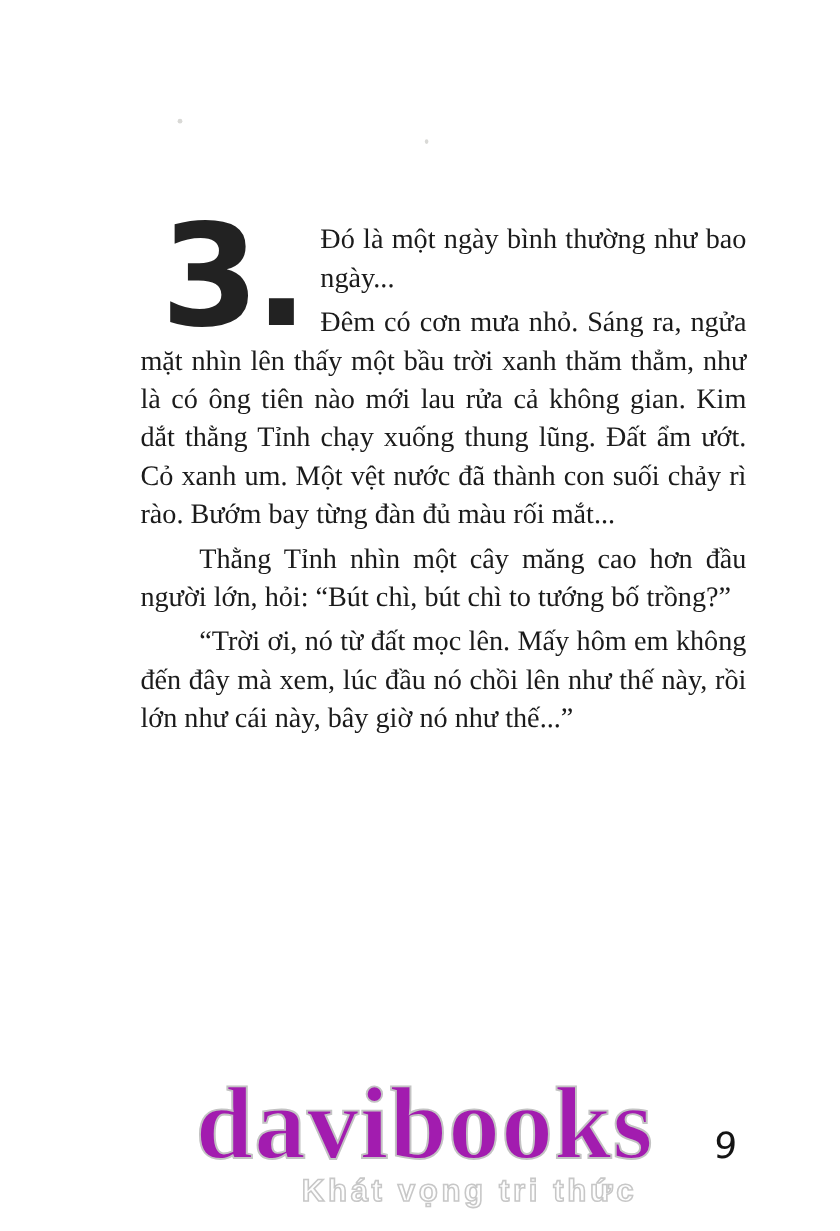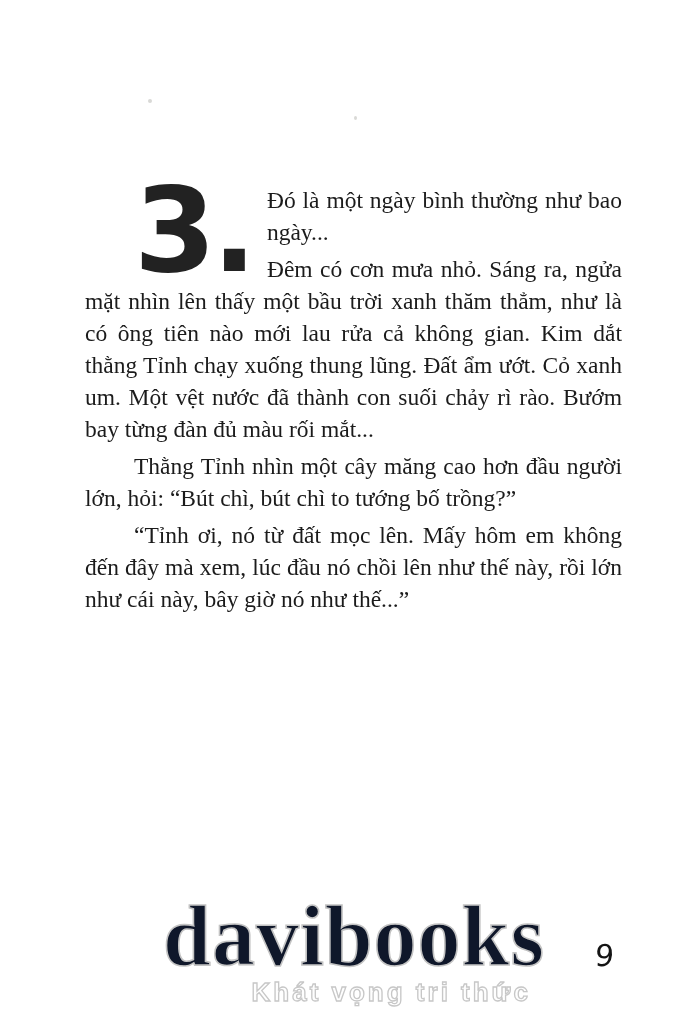--- a/index.html
+++ b/index.html
@@ -41,38 +41,38 @@
     margin: 3px 14px 0 49px;
     font-family: "DejaVu Sans", sans-serif;
     font-weight: 800;
     font-size: 118px;
     line-height: 86px;
     letter-spacing: -4px;
     color: #222222;
   }
   .para { margin-bottom: 5px; }
   .para.indent { text-indent: 49px; }
-  .para.no-justify-last { text-align-last: left; }
+  .para.no-justify-last { text-align-last: left; margin-left: 32px; }
 
   .watermark {
     position: absolute;
     left: 0;
     right: 0;
     top: 896px;
     text-align: center;
     pointer-events: none;
   }
   .wm-inner { display: inline-block; transform: translateX(4px); }
   .wm-logo {
     font-family: "Liberation Serif", serif;
     font-weight: 700;
     font-size: 86px;
     line-height: 80px;
     letter-spacing: 1px;
-    color: #0f172a;
+    color: #a21caf;
     -webkit-text-stroke: 1.6px #c3c3c3;
   }
   .wm-tagline {
     font-family: "Liberation Sans", sans-serif;
     font-weight: 700;
     font-size: 26px;
     line-height: 40px;
     letter-spacing: 3px;
     text-align: right;
     margin-top: -4px;
@@ -101,21 +101,21 @@
   <div class="text-block">
     <div class="dropcap">3.</div>
 
     <p class="para no-justify-last">Đó là một ngày bình thường như bao ngày...</p>
 
     <p class="para no-justify-last">Đêm có cơn mưa nhỏ. Sáng ra, ngửa mặt nhìn lên thấy một bầu trời xanh thăm thẳm, như là có ông tiên nào mới lau rửa cả không gian. Kim dắt thằng Tỉnh chạy xuống thung lũng. Đất ẩm ướt. Cỏ xanh um. Một vệt nước đã thành con suối chảy rì rào. Bướm bay từng đàn đủ màu rối mắt...</p>
 
 
     <p class="para indent no-justify-last">Thằng Tỉnh nhìn một cây măng cao hơn đầu người lớn, hỏi: “Bút chì, bút chì to tướng bố trồng?”</p>
 
-    <p class="para indent no-justify-last">“Tỉnh ơi, nó từ đất mọc lên. Mấy hôm em không đến đây mà xem, lúc đầu nó chồi lên như thế này, rồi lớn như cái này, bây giờ nó như thế...”</p>
+    <p class="para indent no-justify-last">“Trời ơi, nó từ đất mọc lên. Mấy hôm em không đến đây mà xem, lúc đầu nó chồi lên như thế này, rồi lớn như cái này, bây giờ nó như thế...”</p>
 
 
 
   </div>
 
   <div class="watermark">
     <div class="wm-inner">
       <div class="wm-logo">davibooks</div>
       <div class="wm-tagline">Khát vọng tri thức</div>
     </div>

